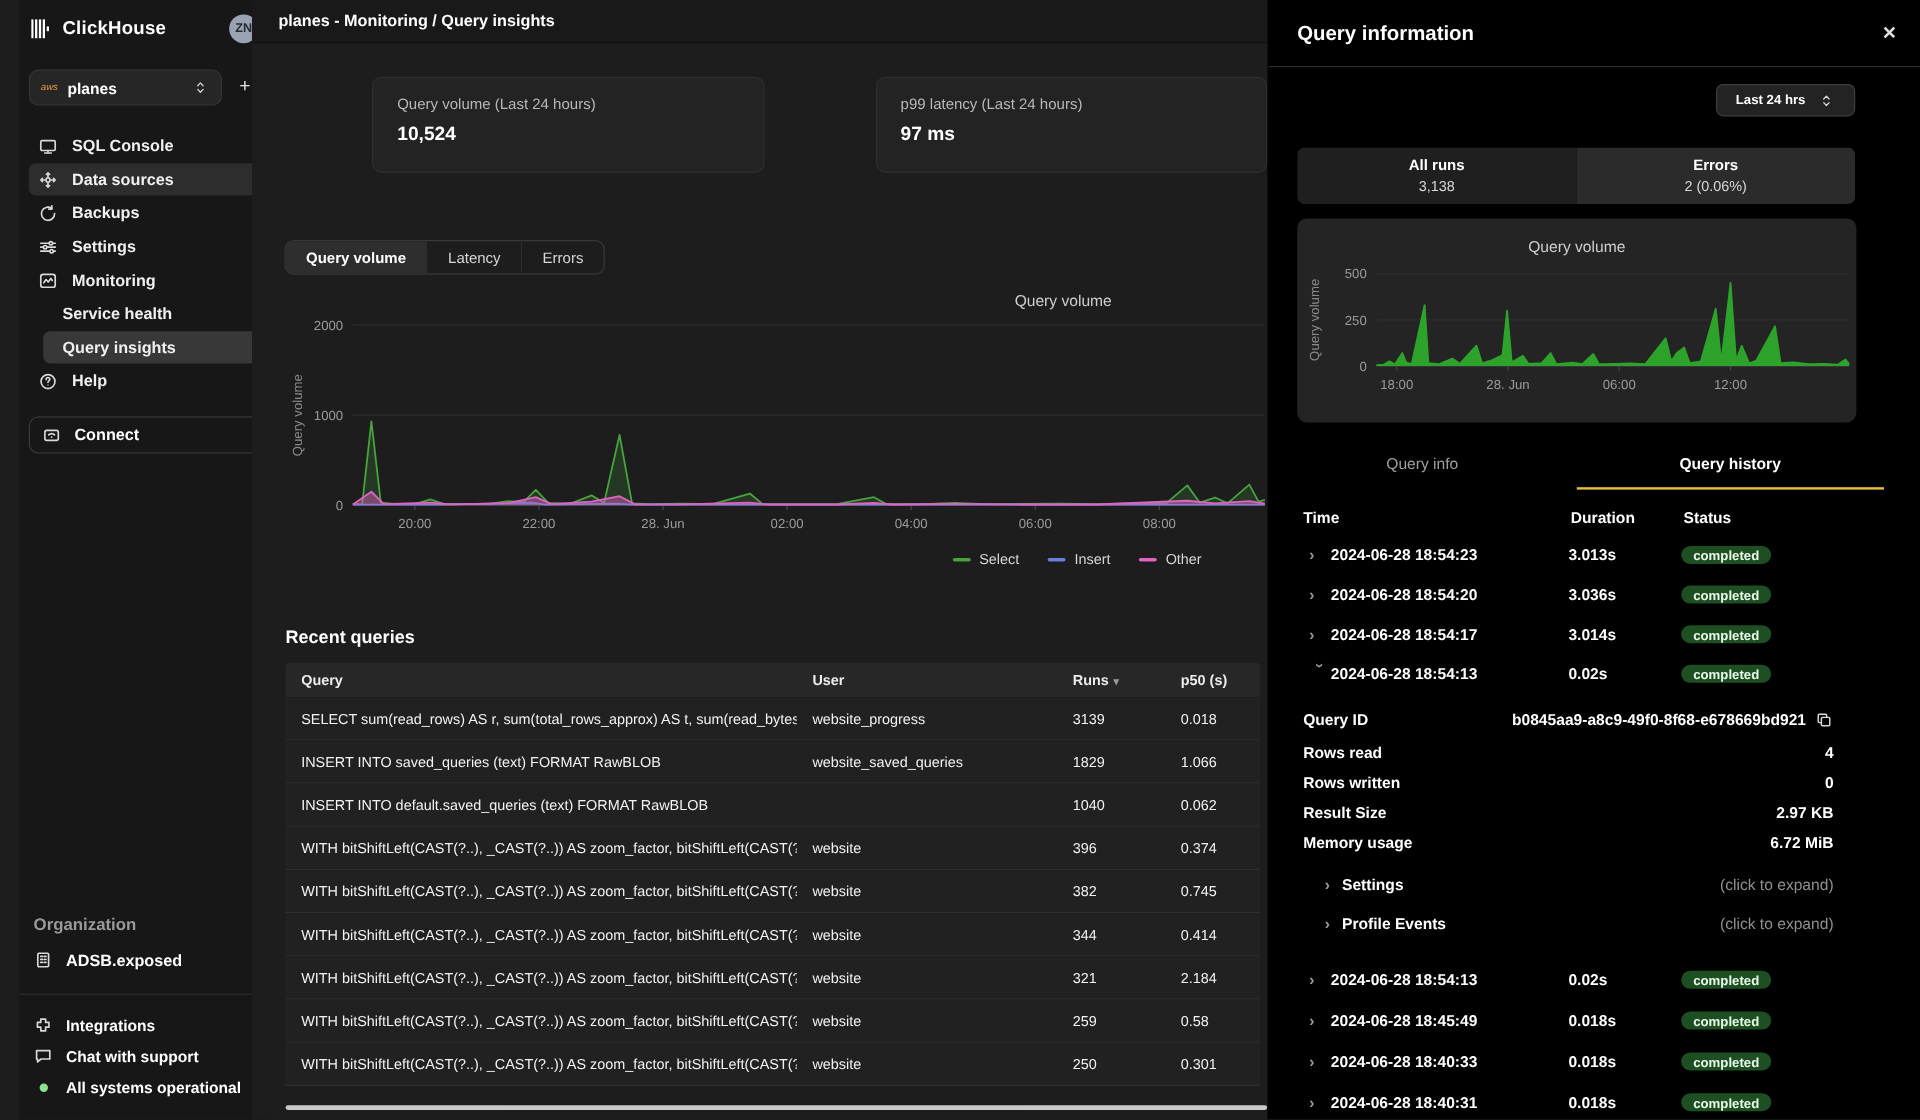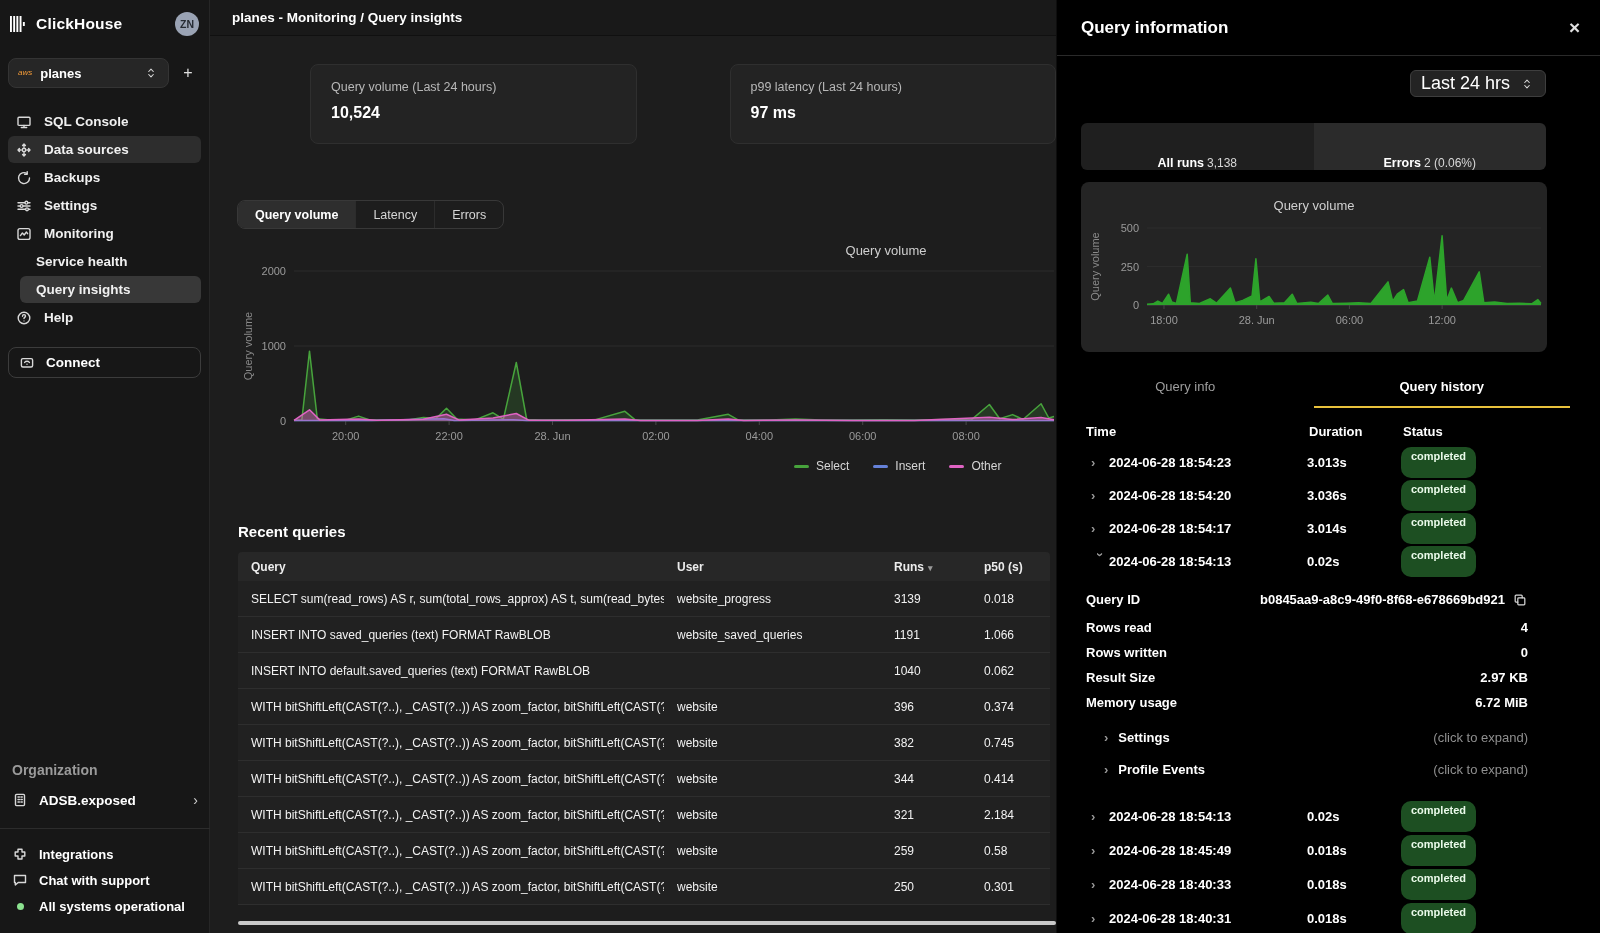--- a/index.html
+++ b/index.html
@@ -6,21 +6,21 @@
   html,body { margin:0; padding:0; }
   body {
     width:1600px; height:933px; overflow:hidden;
     background:#1d1d1d; color:#fff;
     font-family:"Liberation Sans", sans-serif; font-size:13px;
   }
   .app { position:relative; width:1600px; height:933px; }
 
   
   .sidebar {
-    position:absolute; left:0; top:0; width:210px; height:100%;
+    position:absolute; left:16px; top:0; width:210px; height:100%;
     background:#171717; border-right:1px solid #262626; padding:0 8px;
   }
   .logo-row { display:flex; align-items:center; gap:8px; padding:12px 2px 0 2px; }
   .logo-title { font-size:15.5px; font-weight:700; letter-spacing:.2px; }
   .avatar { margin-left:auto; width:24px; height:24px; border-radius:50%;
     background:#9aa3b4; color:#262b33; font-size:10.5px; font-weight:700;
     display:flex; align-items:center; justify-content:center; }
   .service-row { display:flex; align-items:center; gap:6px; margin-top:22px; }
   .service-select { flex:1; height:30px; background:#262626; border:1px solid #343434;
     border-radius:8px; display:flex; align-items:center; gap:8px; padding:0 9px; }
@@ -73,39 +73,39 @@
   .sort-caret { color:#9a9a9a; font-size:9px; margin-left:4px; }
   .hscroll { margin:16px 0 0 28px; width:818px; height:4px; background:#c9c9c9; border-radius:2px; }
 
   
   .panel { position:absolute; left:1056px; top:0; width:544px; height:100%;
     background:#000000; border-left:1px solid #0e0e0e; overflow:hidden; }
   .panel-header { height:56px; display:flex; align-items:center; padding:0 58px 0 24px;
     border-bottom:1px solid #2a2a2a; font-size:17px; font-weight:700; }
   .close-btn { margin-left:auto; font-size:19px; color:#e0e0e0; line-height:1; margin-right:-38px; }
   .range-row { display:flex; justify-content:flex-end; padding:14px 54px 0 24px; }
-  .range-select { width:136px; height:27px; border:1px solid #3e3e3e; border-radius:6px; background:#232323;
-    display:flex; align-items:center; justify-content:center; gap:9px; font-size:18px; font-weight:400; }
+  .range-select { width:116px; height:27px; border:1px solid #3e3e3e; border-radius:6px; background:#232323;
+    display:flex; align-items:center; justify-content:center; gap:9px; font-size:11px; font-weight:700; }
   .segmented { margin:26px 54px 0 24px; display:flex; border-radius:6px; overflow:hidden; height:47px; }
-  .seg { flex:1; display:flex; flex-direction:row; align-items:flex-end; justify-content:center; gap:3px; }
+  .seg { flex:1; display:flex; flex-direction:column; align-items:center; justify-content:center; gap:3px; }
   .seg.left { background:#1f1f1f; } .seg.right { background:#2b2b2b; }
   .seg-label { font-size:12.5px; font-weight:700; }
   .seg-value { font-size:12px; color:#d8d8d8; }
   .panel-chart-card { margin:12px 54px 0 24px; width:466px; height:170px; background:#242424; border-radius:8px; }
   .panel-tabs { margin-top:16px; display:flex; padding-right:30px; }
   .ptab { flex:1; text-align:center; font-size:13px; color:#9e9e9e; padding:11px 0 12px; }
   .ptab.active { color:#fff; font-weight:700; border-bottom:2px solid #e8c13c; }
   .h-row { display:grid; grid-template-columns:223px 94px 1fr; padding-left:29px; height:30px;
     align-items:center; font-size:13px; font-weight:700; margin-top:8px; }
   .hist-row { display:grid; grid-template-columns:18px 198px 94px 1fr; padding-left:34px; height:33px;
     align-items:center; font-size:13px; font-weight:600; }
   .row-chev { color:#9a9a9a; font-size:13px; }
   .rot { display:inline-block; transform:rotate(90deg); }
   .badge { display:inline-block; background:#1d4f22; color:#eafaea; font-size:11px; font-weight:600;
-    padding:3px 10px 16px; border-radius:10px; }
+    padding:3px 10px 0; border-radius:10px; }
   .d-row { display:flex; align-items:center; justify-content:space-between; padding:0 72px 0 29px; height:25px; font-size:13px; }
   .d-row.idrow { height:31px; margin-top:6px; }
   .d-label { font-weight:700; }
   .d-value { font-weight:600; }
   .id-right { display:flex; align-items:center; gap:7px; }
   .x-row { display:flex; align-items:center; justify-content:space-between; padding:0 72px 0 47px; height:32px; font-size:13px; }
   .x-left { display:flex; align-items:center; gap:10px; font-weight:700; }
   .x-hint { color:#8f8f8f; }
   .hist-bottom { margin-top:14px; }
   .hist-bottom .hist-row { height:34px; }
@@ -315,21 +315,21 @@
       </div>
       <div class="tr">
         <div class="td">SELECT sum(read_rows) AS r, sum(total_rows_approx) AS t, sum(read_bytes) ...</div>
         <div class="td">website_progress</div>
         <div class="td">3139</div>
         <div class="td">0.018</div>
       </div>
       <div class="tr">
         <div class="td">INSERT INTO saved_queries (text) FORMAT RawBLOB</div>
         <div class="td">website_saved_queries</div>
-        <div class="td">1191</div>
+        <div class="td">1829</div>
         <div class="td">1.066</div>
       </div>
       <div class="tr">
         <div class="td">INSERT INTO default.saved_queries (text) FORMAT RawBLOB</div>
         <div class="td"></div>
         <div class="td">1040</div>
         <div class="td">0.062</div>
       </div>
       <div class="tr">
         <div class="td">WITH bitShiftLeft(CAST(?..), _CAST(?..)) AS zoom_factor, bitShiftLeft(CAST(?.....</div>

